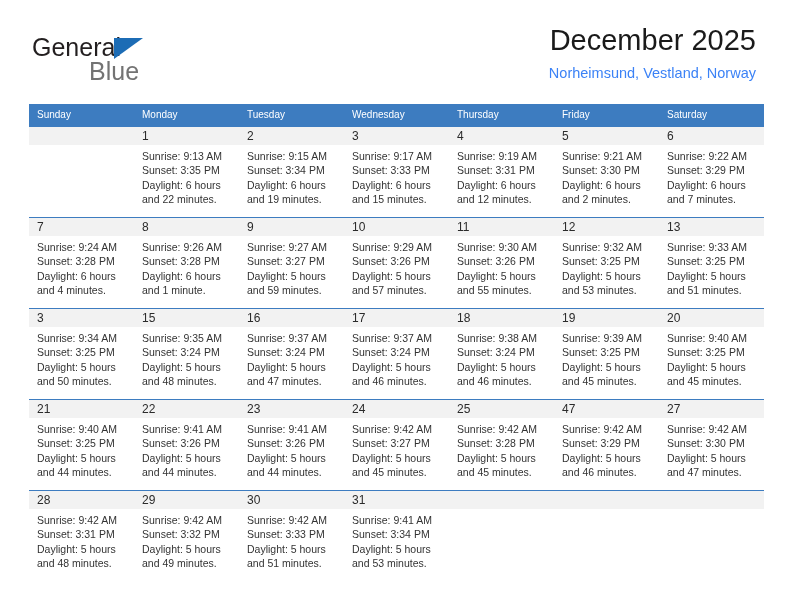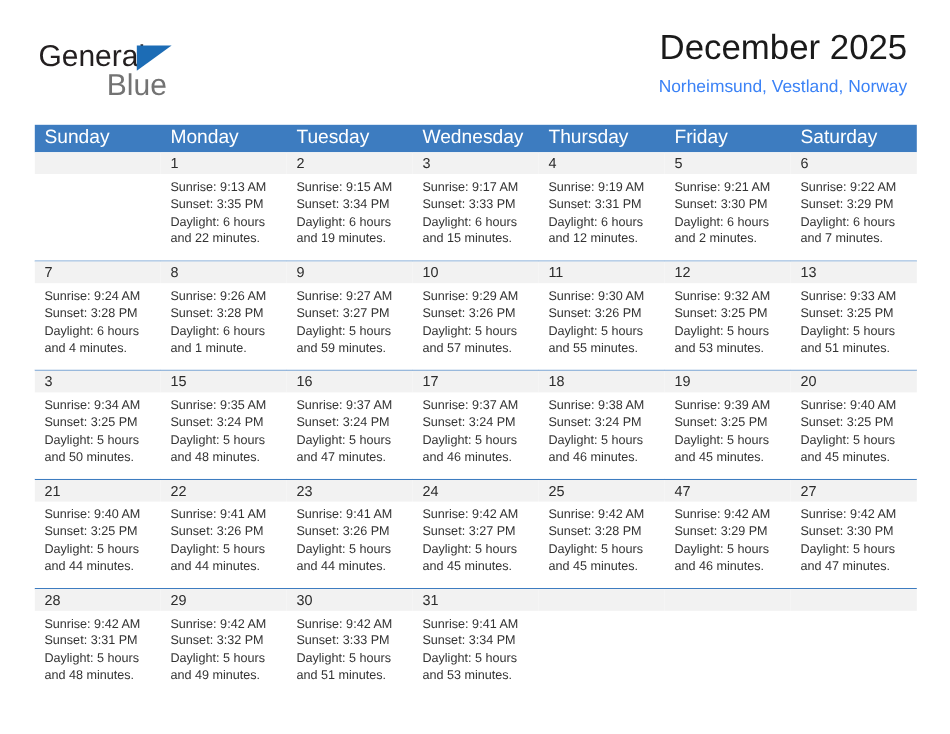--- a/index.html
+++ b/index.html
@@ -97,21 +97,21 @@
 
   .weekday-row {
     display: flex;
     width: 100%;
     background: #3d7cc0;
   }
   .weekday-cell {
     flex: 1 1 0;
     box-sizing: border-box;
     padding: 4px 0 5px 8px;
-    font-size: 16px;
+    font-size: 10px;
     color: #ffffff;
     line-height: 14px;
   }
 
   .week-row {
     display: flex;
     width: 100%;
     border-top: 1px solid #3d7cc0;
   }
   .week-row.first {

